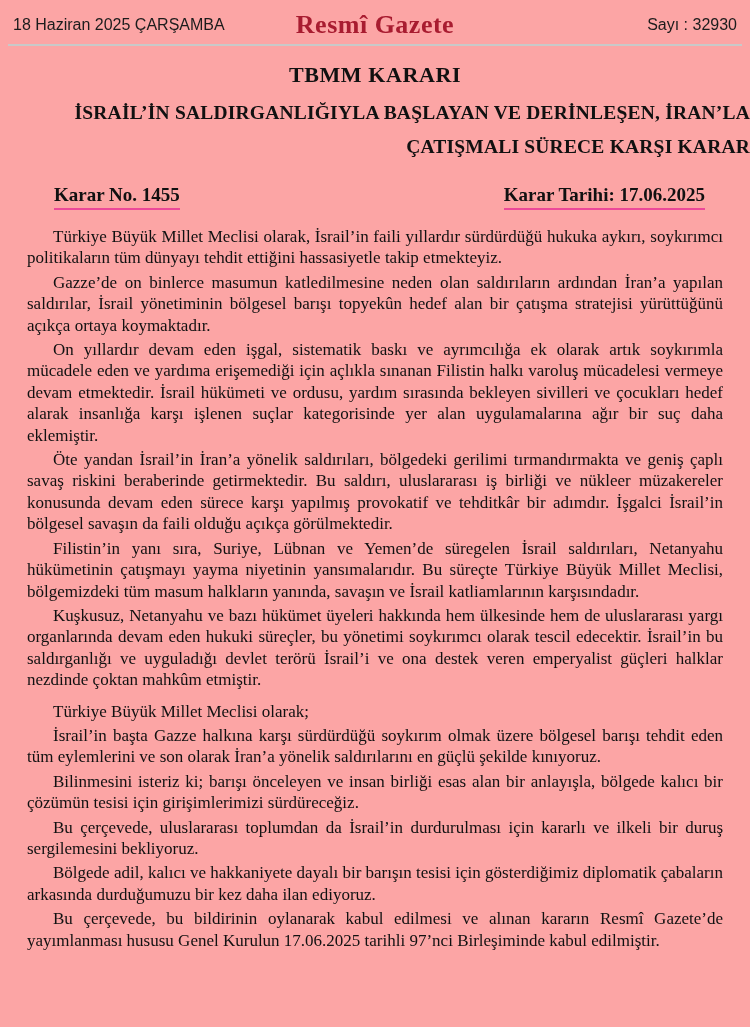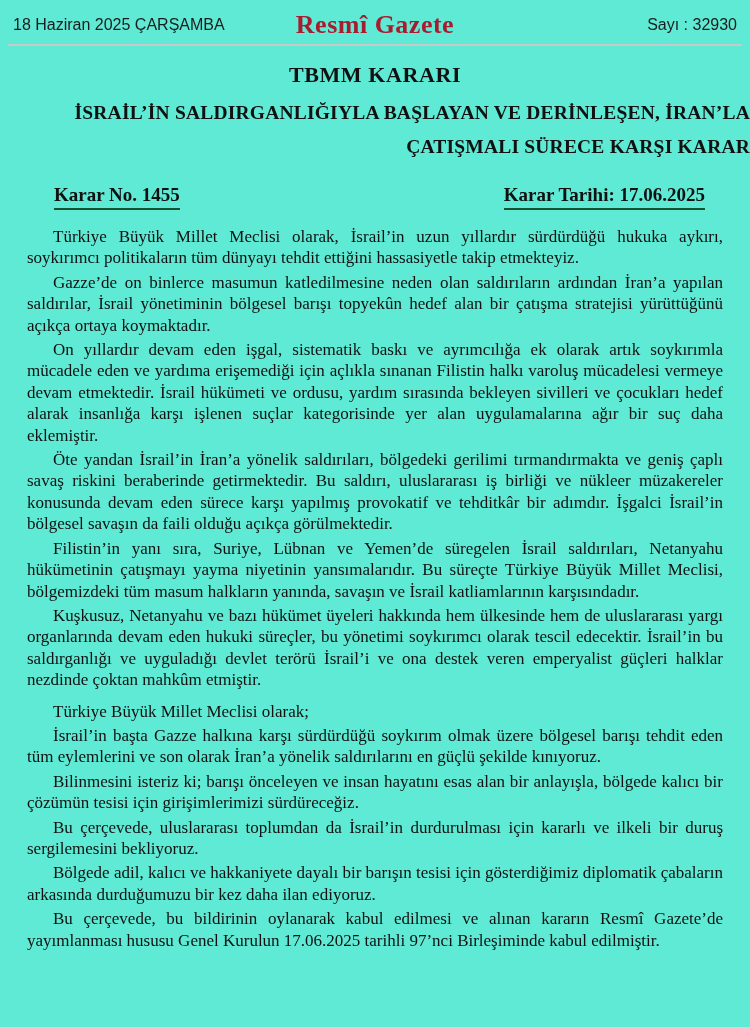--- a/index.html
+++ b/index.html
@@ -1,20 +1,20 @@
 <!DOCTYPE html>
 <html lang="tr"><head>
 <meta charset="utf-8">
 <style>
   html, body { margin: 0; padding: 0; background: #ffffff; }
   .page {
     position: relative;
     width: 750px;
     height: 1027px;
-    background: #5eead4;
+    background: #fca5a5;
     font-family: "Liberation Serif", serif;
     color: #111111;
     overflow: hidden;
   }
   
   .gz-header {
     display: flex;
     align-items: center;
     justify-content: space-between;
     padding: 8px 13px 0 13px;
@@ -60,21 +60,21 @@
   }
   
   .decision-row {
     display: flex;
     justify-content: space-between;
     margin: 20px 45px 0 54px;
     font-weight: bold;
     font-size: 19px;
   }
   .decision-row .underlined {
-    border-bottom: 2px solid #14532d;
+    border-bottom: 2px solid #ec4899;
     padding-bottom: 2px;
   }
   
   .doc-body {
     margin: 16px 27px 0 27px;
     font-size: 17px;
     line-height: 21.4px;
     text-align: justify;
   }
   .para {
@@ -104,27 +104,27 @@
     <div>İSRAİL’İN SALDIRGANLIĞIYLA BAŞLAYAN VE DERİNLEŞEN, İRAN’LA</div>
     <div>ÇATIŞMALI SÜRECE KARŞI KARAR</div>
   </div>
 
   <div class="decision-row">
     <span class="underlined">Karar No. 1455</span>
     <span class="underlined">Karar Tarihi: 17.06.2025</span>
   </div>
 
   <div class="doc-body">
-      <p class="para">Türkiye Büyük Millet Meclisi olarak, İsrail’in uzun yıllardır sürdürdüğü hukuka aykırı, soykırımcı politikaların tüm dünyayı tehdit ettiğini hassasiyetle takip etmekteyiz.</p>
+      <p class="para">Türkiye Büyük Millet Meclisi olarak, İsrail’in faili yıllardır sürdürdüğü hukuka aykırı, soykırımcı politikaların tüm dünyayı tehdit ettiğini hassasiyetle takip etmekteyiz.</p>
       <p class="para">Gazze’de on binlerce masumun katledilmesine neden olan saldırıların ardından İran’a yapılan saldırılar, İsrail yönetiminin bölgesel barışı topyekûn hedef alan bir çatışma stratejisi yürüttüğünü açıkça ortaya koymaktadır.</p>
       <p class="para">On yıllardır devam eden işgal, sistematik baskı ve ayrımcılığa ek olarak artık soykırımla mücadele eden ve yardıma erişemediği için açlıkla sınanan Filistin halkı varoluş mücadelesi vermeye devam etmektedir. İsrail hükümeti ve ordusu, yardım sırasında bekleyen sivilleri ve çocukları hedef alarak insanlığa karşı işlenen suçlar kategorisinde yer alan uygulamalarına ağır bir suç daha eklemiştir.</p>
       <p class="para">Öte yandan İsrail’in İran’a yönelik saldırıları, bölgedeki gerilimi tırmandırmakta ve geniş çaplı savaş riskini beraberinde getirmektedir. Bu saldırı, uluslararası iş birliği ve nükleer müzakereler konusunda devam eden sürece karşı yapılmış provokatif ve tehditkâr bir adımdır. İşgalci İsrail’in bölgesel savaşın da faili olduğu açıkça görülmektedir.</p>
       <p class="para">Filistin’in yanı sıra, Suriye, Lübnan ve Yemen’de süregelen İsrail saldırıları, Netanyahu hükümetinin çatışmayı yayma niyetinin yansımalarıdır. Bu süreçte Türkiye Büyük Millet Meclisi, bölgemizdeki tüm masum halkların yanında, savaşın ve İsrail katliamlarının karşısındadır.</p>
       <p class="para">Kuşkusuz, Netanyahu ve bazı hükümet üyeleri hakkında hem ülkesinde hem de uluslararası yargı organlarında devam eden hukuki süreçler, bu yönetimi soykırımcı olarak tescil edecektir. İsrail’in bu saldırganlığı ve uyguladığı devlet terörü İsrail’i ve ona destek veren emperyalist güçleri halklar nezdinde çoktan mahkûm etmiştir.</p>
       <p class="para gap-before">Türkiye Büyük Millet Meclisi olarak;</p>
       <p class="para">İsrail’in başta Gazze halkına karşı sürdürdüğü soykırım olmak üzere bölgesel barışı tehdit eden tüm eylemlerini ve son olarak İran’a yönelik saldırılarını en güçlü şekilde kınıyoruz.</p>
-      <p class="para">Bilinmesini isteriz ki; barışı önceleyen ve insan hayatını esas alan bir anlayışla, bölgede kalıcı bir çözümün tesisi için girişimlerimizi sürdüreceğiz.</p>
+      <p class="para">Bilinmesini isteriz ki; barışı önceleyen ve insan birliği esas alan bir anlayışla, bölgede kalıcı bir çözümün tesisi için girişimlerimizi sürdüreceğiz.</p>
       <p class="para">Bu çerçevede, uluslararası toplumdan da İsrail’in durdurulması için kararlı ve ilkeli bir duruş sergilemesini bekliyoruz.</p>
       <p class="para">Bölgede adil, kalıcı ve hakkaniyete dayalı bir barışın tesisi için gösterdiğimiz diplomatik çabaların arkasında durduğumuzu bir kez daha ilan ediyoruz.</p>
       <p class="para">Bu çerçevede, bu bildirinin oylanarak kabul edilmesi ve alınan kararın Resmî Gazete’de yayımlanması hususu Genel Kurulun 17.06.2025 tarihli 97’nci Birleşiminde kabul edilmiştir.</p>
     </div>
 
 </div>
 
 </body></html>

